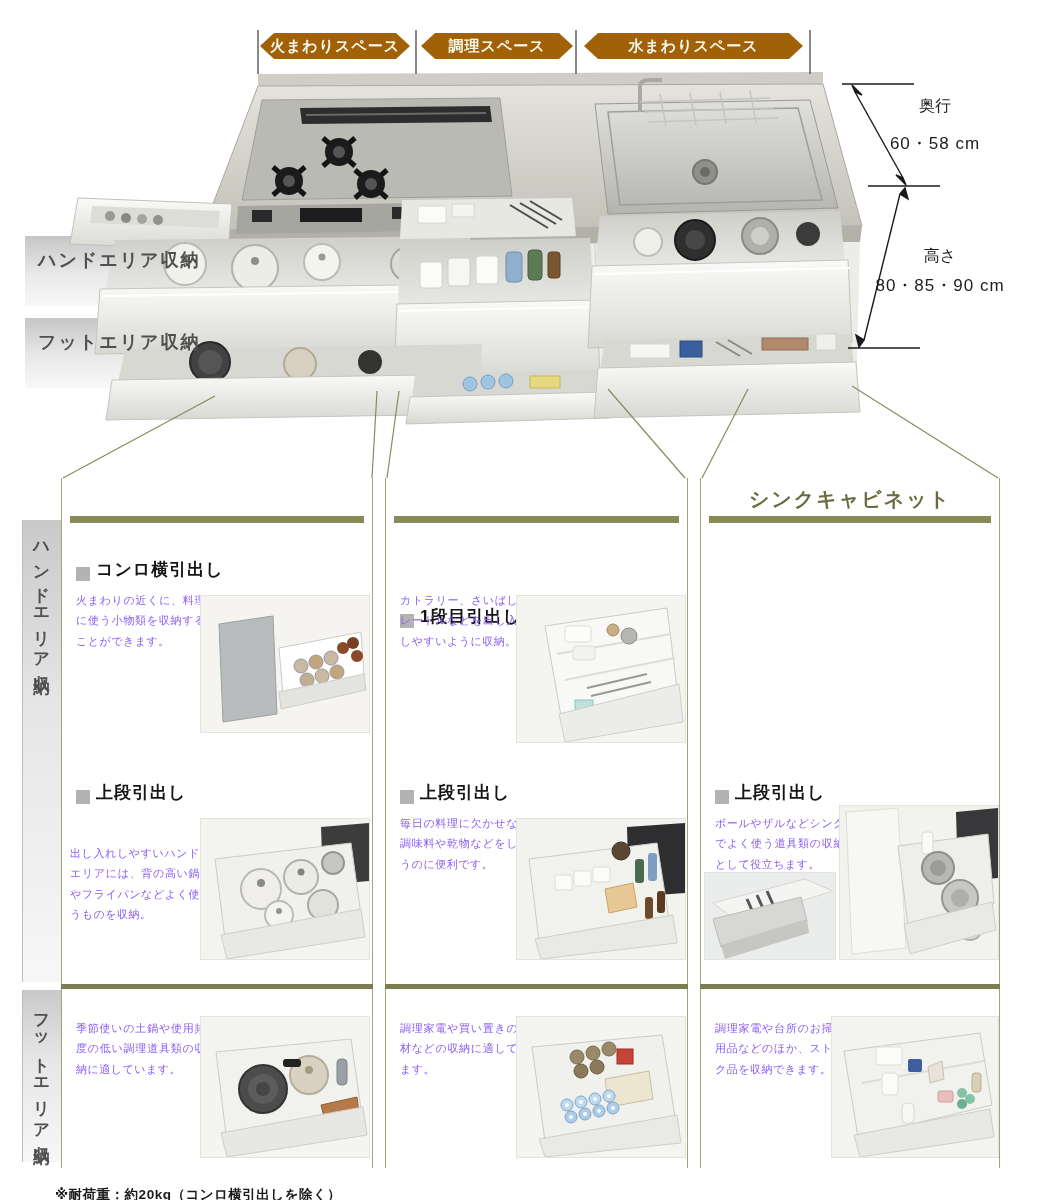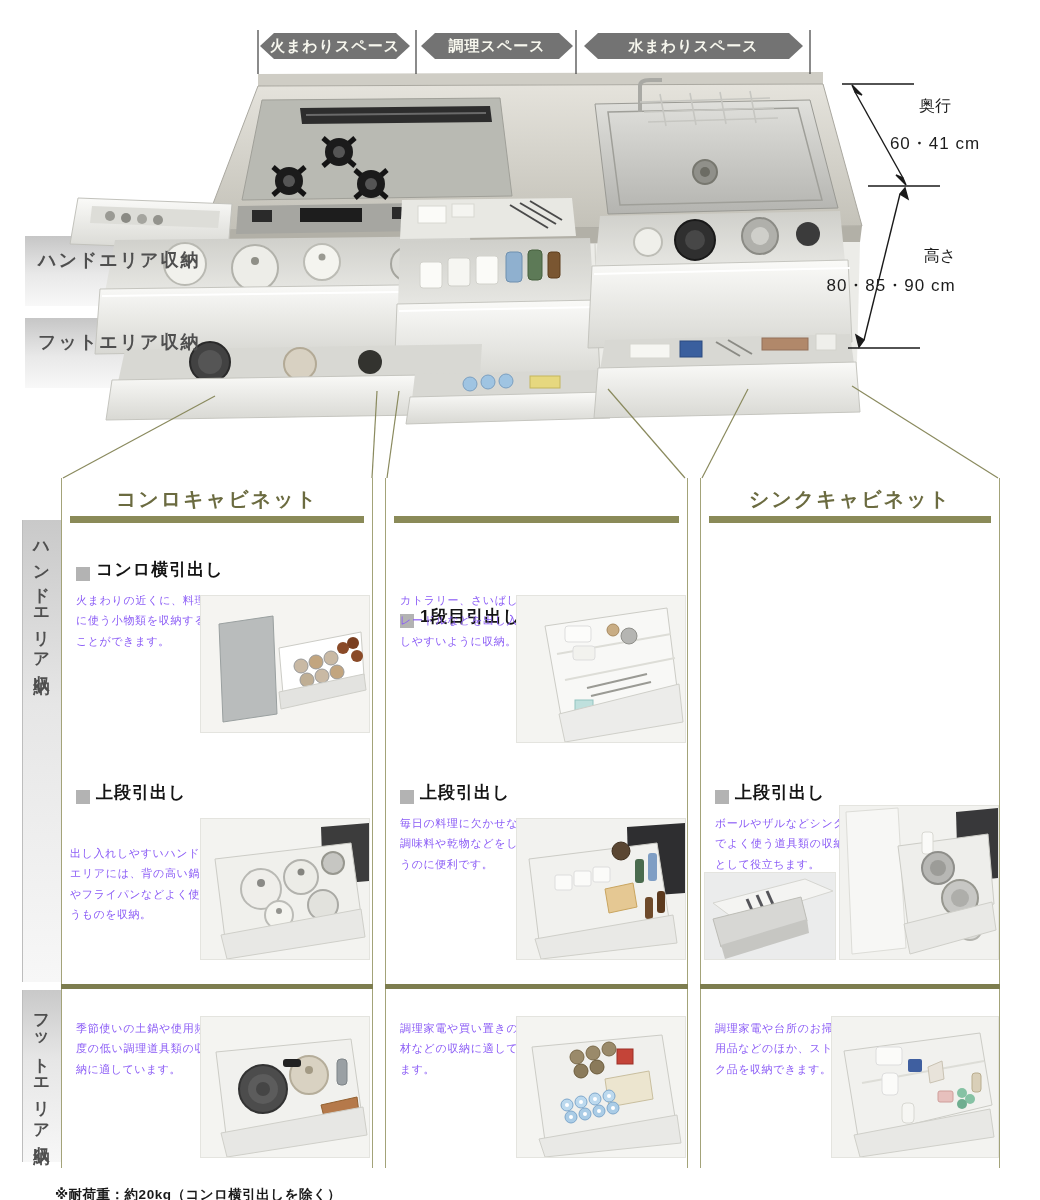--- a/index.html
+++ b/index.html
@@ -2,21 +2,21 @@
 <html><head>
 <meta charset="utf-8">
 <style>
   html,body{margin:0;padding:0;}
   body{
     width:1040px;height:1200px;position:relative;background:#ffffff;overflow:hidden;
     font-family:"Liberation Sans","DejaVu Sans",sans-serif;color:#222;
   }
   
   .ribbon{
-    position:absolute;top:33px;height:26px;background:#737373;color:#f7f7ee;
+    position:absolute;top:33px;height:26px;background:#a16207;color:#f7f7ee;
     display:flex;align-items:center;justify-content:center;
     font-size:15px;font-weight:bold;letter-spacing:1px;
     clip-path:polygon(14px 0,calc(100% - 14px) 0,100% 50%,calc(100% - 14px) 100%,14px 100%,0 50%);
     z-index:6;
   }
   
   .dim-label{position:absolute;font-size:16px;color:#1c1c1c;text-align:center;z-index:6;}
   .dim-value{position:absolute;font-size:17px;color:#1c1c1c;text-align:center;z-index:6;letter-spacing:1px;}
   
   .band{position:absolute;left:25px;width:250px;z-index:1;
@@ -231,33 +231,32 @@
     <line x1="215" y1="396" x2="63" y2="478"></line>
     <line x1="377" y1="391" x2="372" y2="478"></line>
     <line x1="399" y1="391" x2="387" y2="478"></line>
     <line x1="608" y1="389" x2="685" y2="478"></line>
     <line x1="748" y1="389" x2="702" y2="478"></line>
     <line x1="852" y1="386" x2="998" y2="478"></line>
   </g>
 </svg>
 
 <div class="dim-label" style="left:895px;top:96px;width:80px;text-align:center;">奥行</div>
-<div class="dim-value" style="left:875px;top:132px;width:120px;">60・41 cm</div>
+<div class="dim-value" style="left:875px;top:132px;width:120px;">60・58 cm</div>
 <div class="dim-label" style="left:900px;top:246px;width:80px;">高さ</div>
-<div class="dim-value" style="left:811px;top:274px;width:160px;">80・85・90 cm</div>
+<div class="dim-value" style="left:860px;top:274px;width:160px;">80・85・90 cm</div>
 
 <div class="rail" style="top:520px;height:462px;">
   <span>ハンドエリア収納</span>
 </div>
 <div class="rail" style="top:990px;height:172px;">
   <span>フットエリア収納</span>
 </div>
 
 <div class="col" style="left:61px;width:310px;">
-  <div class="col-title">コンロキャビネット</div>
   <div class="title-bar"></div>
 
   <div class="sec-head" style="left:14px;top:80px;">
     <span class="sq"></span>
     <span>コンロ横引出し</span>
   </div>
   <div class="sec-body" style="left:14px;top:112px;">火まわりの近くに、料理に使う小物類を収納することができます。</div>
   <div class="photo" style="left:138px;top:117px;width:168px;height:136px;">
     <svg viewBox="0 0 168 136">
       <rect width="168" height="136" fill="#f5f4f1"></rect>

